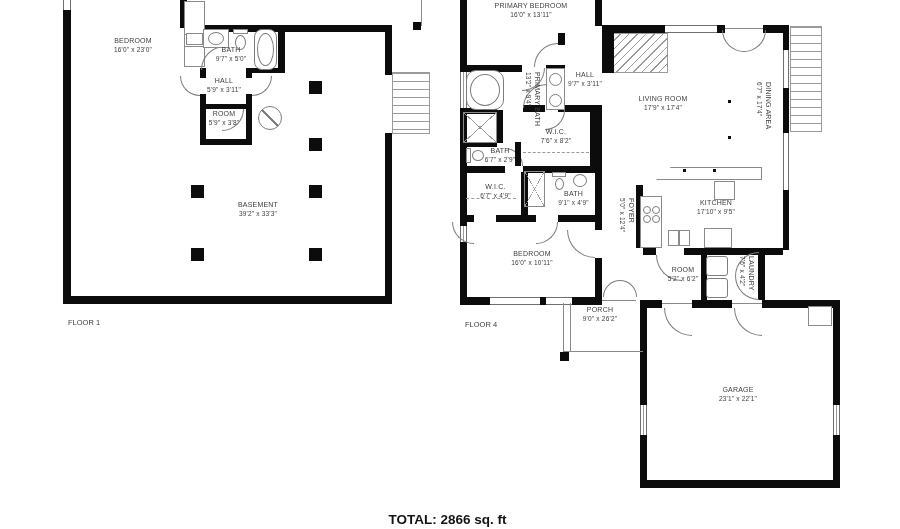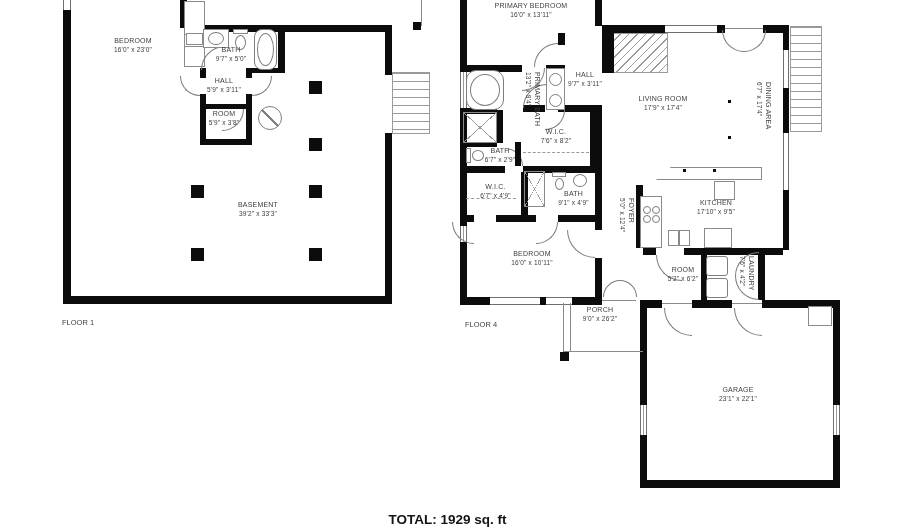--- a/index.html
+++ b/index.html
@@ -104,21 +104,21 @@
     <div class="dm">5'9" x 3'11"</div>
   </div>
   <div class="lbl" style="left:190px;top:110px;width:68px">
     <div class="nm">ROOM</div>
     <div class="dm">5'9" x 3'8"</div>
   </div>
   <div class="lbl" style="left:198px;top:201px;width:120px">
     <div class="nm">BASEMENT</div>
     <div class="dm">39'2" x 33'3"</div>
   </div>
-  <div class="floor-tag" style="left:62px;top:318px">FLOOR 1</div>
+  <div class="floor-tag" style="left:68px;top:318px">FLOOR 1</div>
 
   <div class="abs w" style="left:460px;top:0;width:7px;height:297px"></div>
   <div class="abs win-v" style="left:460px;top:72px;width:7px;height:36px"></div>
   <div class="abs win-v" style="left:460px;top:226px;width:7px;height:16px"></div>
   <div class="abs w" style="left:460px;top:297px;width:142px;height:8px"></div>
   <div class="abs win-h" style="left:490px;top:297px;width:50px;height:8px"></div>
   <div class="abs win-h" style="left:546px;top:297px;width:26px;height:8px"></div>
   <div class="abs w" style="left:595px;top:0;width:7px;height:26px"></div>
   <div class="abs w" style="left:602px;top:25px;width:63px;height:8px"></div>
   <div class="abs win-h" style="left:665px;top:25px;width:52px;height:8px"></div>
@@ -290,14 +290,14 @@
   <div class="lbl" style="left:570px;top:306px;width:60px">
     <div class="nm">PORCH</div>
     <div class="dm">9'0" x 26'2"</div>
   </div>
   <div class="lbl" style="left:688px;top:386px;width:100px">
     <div class="nm">GARAGE</div>
     <div class="dm">23'1" x 22'1"</div>
   </div>
   <div class="floor-tag" style="left:465px;top:320px">FLOOR 4</div>
 
-  <div class="total" style="left:340px;top:512px;width:215px">TOTAL: 1929 sq. ft</div>
+  <div class="total" style="left:340px;top:512px;width:215px">TOTAL: 2866 sq. ft</div>
 </div>
 
 </body></html>

